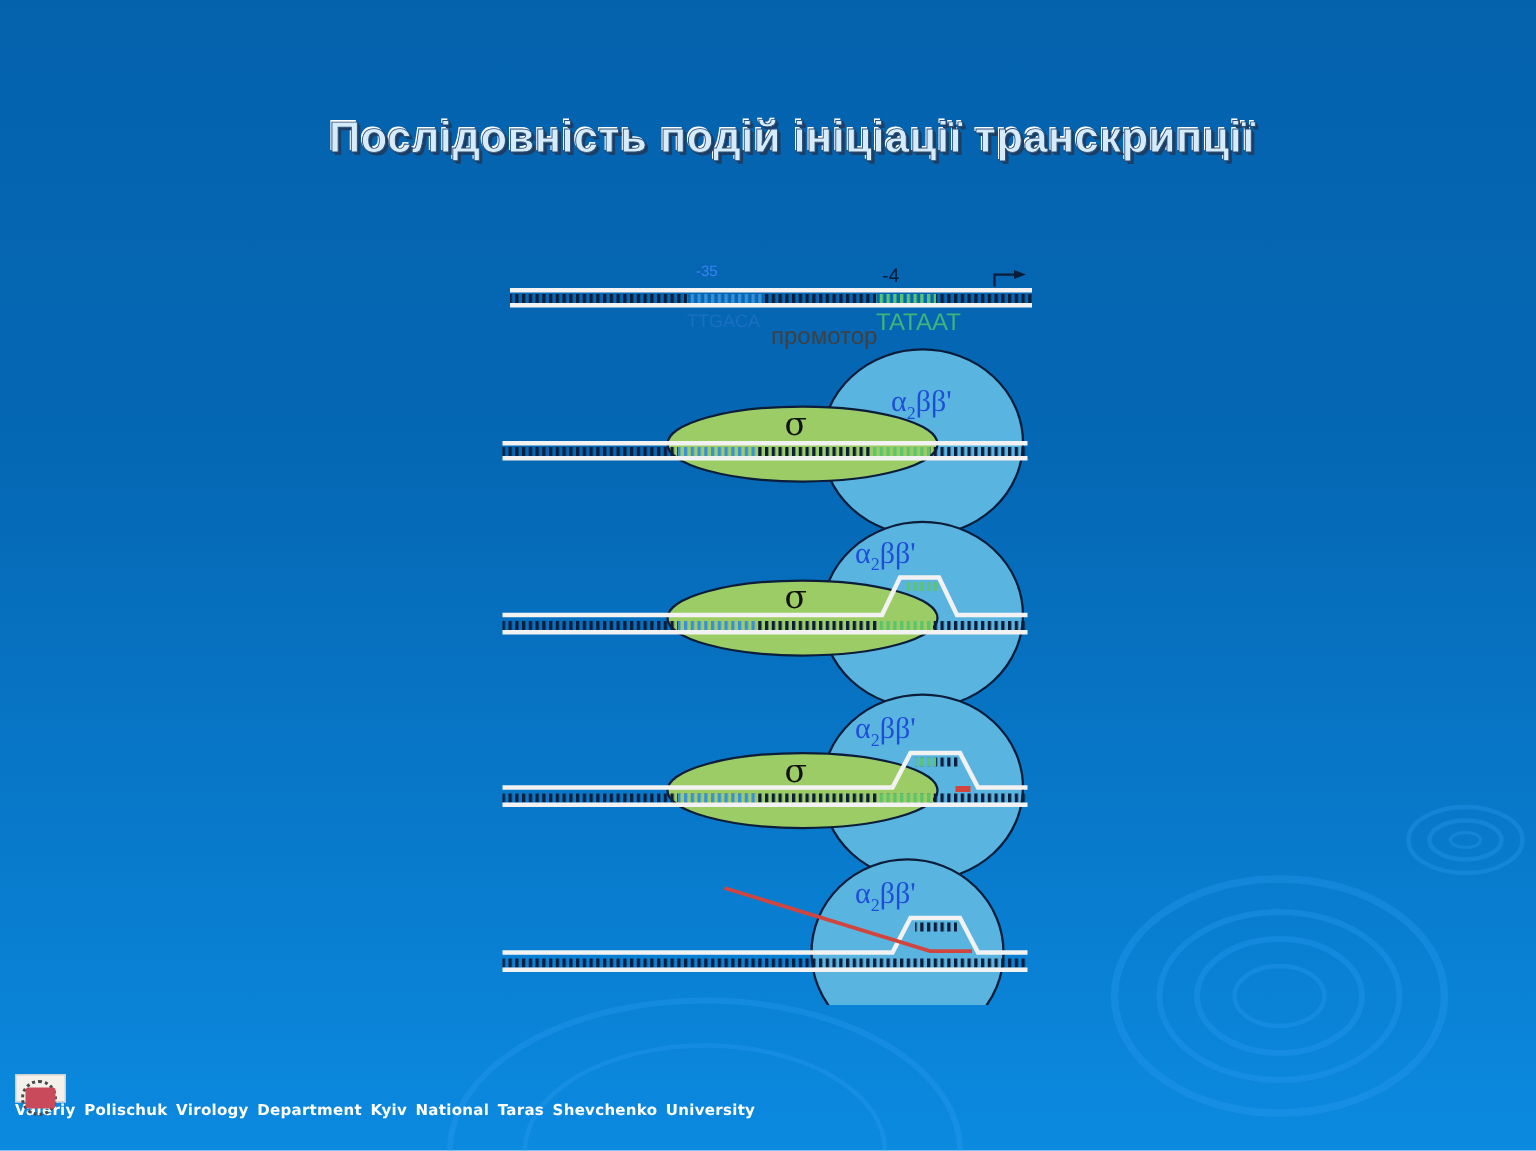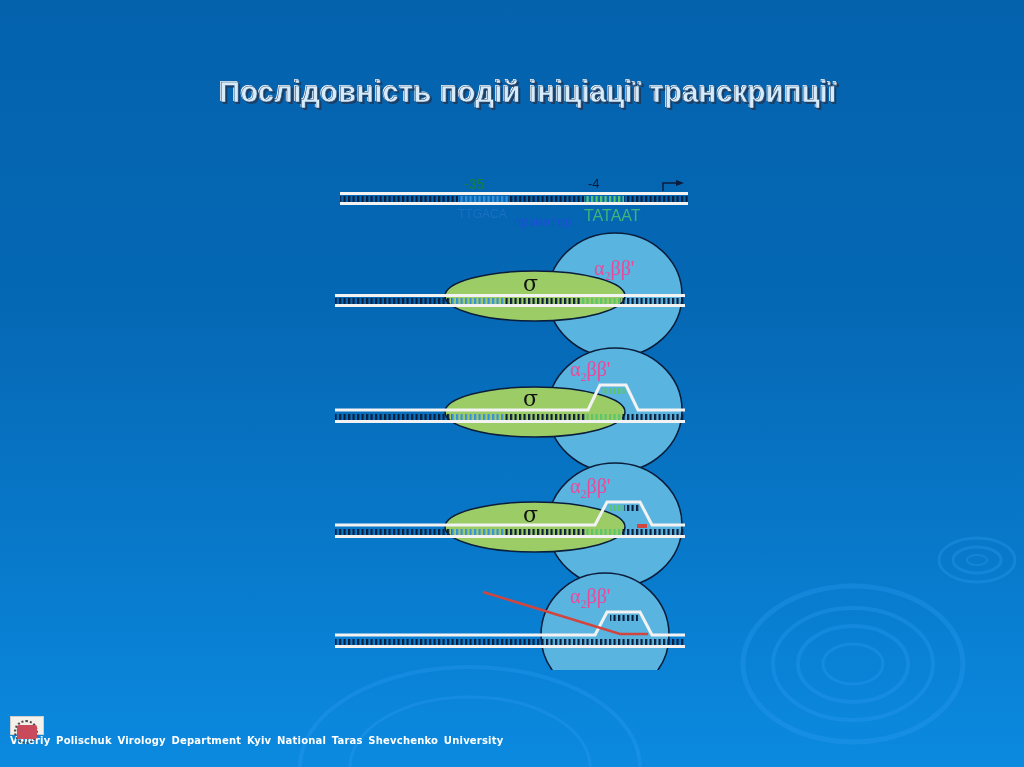--- a/index.html
+++ b/index.html
@@ -12,27 +12,27 @@
     .title {
       position: absolute; left: 16px; top: 76px; width: 1024px; text-align: center;
       font-family: "Liberation Sans", sans-serif; font-weight: bold; font-size: 29px;
       color: #d6ecfb; letter-spacing: 0.3px;
       text-shadow: 1px 1px 0 #1b3f66, 2px 2px 0 #1b3f66, -1px -1px 0 #ffffff, 0 0 1px #0a2a4a;
       -webkit-text-stroke: 0.6px #2a4f78;
     }
     .diagram { position: absolute; left: 330px; top: 170px; width: 370px; height: 500px; }
     .diagram svg { position: absolute; left: 0; top: 0; }
     .lbl { position: absolute; font-family: "Liberation Sans", sans-serif; }
-    .lbl-35 { left: 134px; top: 6px; font-size: 14px; color: #15803d; }
+    .lbl-35 { left: 134px; top: 6px; font-size: 10px; color: #3b82f6; }
     .lbl-10 { left: 258px; top: 6px; font-size: 13px; color: #0b1d3a; }
     .lbl-ttgaca { left: 128px; top: 37px; font-size: 12px; color: #1a6fc4; }
     .lbl-tataat { left: 254px; top: 37px; font-size: 16px; color: #3fb37a; }
-    .lbl-promoter { left: 184px; top: 46px; font-size: 12px; color: #1d4ed8; font-family: Liberation Mono, monospace; }
+    .lbl-promoter { left: 184px; top: 46px; font-size: 16px; color: #404040; }
     .sigma { position: absolute; font-family: "DejaVu Serif", serif; font-size: 22px; color: #111; }
-    .core { position: absolute; font-family: "Liberation Serif", serif; font-size: 20px; color: #ec4899; }
+    .core { position: absolute; font-family: "Liberation Serif", serif; font-size: 20px; color: #1d4ed8; }
     .core sub { font-size: 12px; }
     .footer { position: absolute; left: 10px; top: 716px; height: 30px; display: flex; align-items: flex-start; flex-direction: column; }
     .logo {
       width: 32px; height: 32px; background: #f4f1ea; position: relative; margin-right: 10px;
       border: 1px solid #cfcfcf;
     }
     .logo .inner { position: absolute; left: 6px; top: 8px; width: 20px; height: 14px; background: #c94a5a; border-radius: 2px; }
     .logo .ring { position: absolute; left: 3px; top: 3px; width: 24px; height: 24px; border: 2px dotted #4a4a4a; border-radius: 50%; box-sizing: border-box; }
     .footer-text {
       font-family: "DejaVu Sans", sans-serif; font-size: 10px; color: #ffffff; font-weight: bold;

